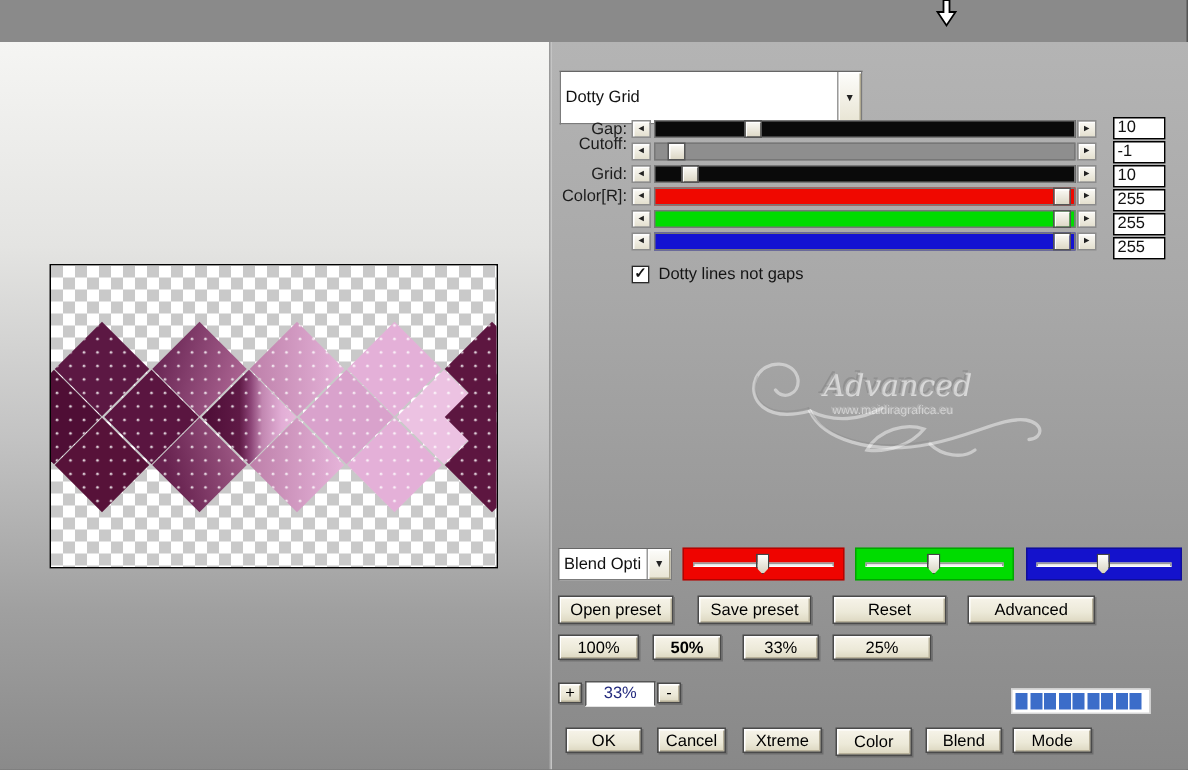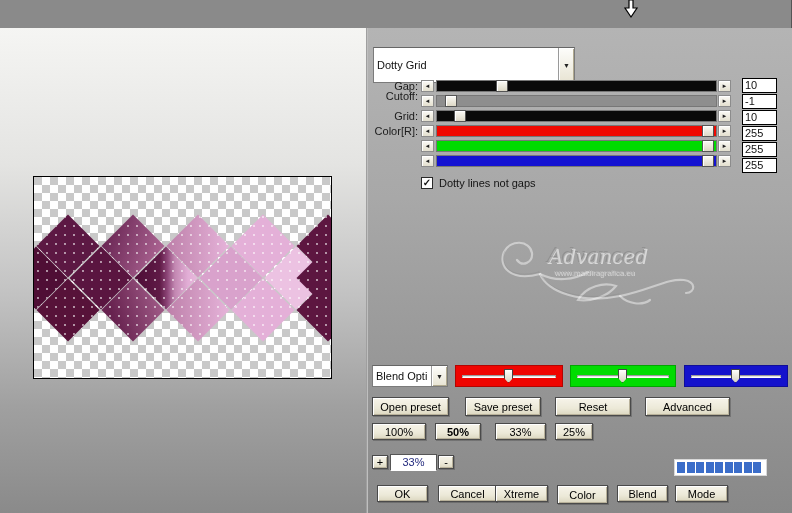--- a/index.html
+++ b/index.html
@@ -233,40 +233,40 @@
   </div>
 
   <div class="btn" style="left:372px; top:397px; width:77px; height:19px;">Open preset</div>
   <div class="btn" style="left:465px; top:397px; width:76px; height:19px;">Save preset</div>
   <div class="btn" style="left:555px; top:397px; width:76px; height:19px;">Reset</div>
   <div class="btn" style="left:645px; top:397px; width:85px; height:19px;">Advanced</div>
 
   <div class="btn" style="left:372px; top:423px; width:54px; height:17px;">100%</div>
   <div class="btn" style="left:435px; top:423px; width:46px; height:17px;font-weight:bold;">50%</div>
   <div class="btn" style="left:495px; top:423px; width:51px; height:17px;">33%</div>
-  <div class="btn" style="left:555px; top:423px; width:38px; height:17px;">25%</div>
+  <div class="btn" style="left:555px; top:423px; width:66px; height:17px;">25%</div>
 
   <div class="btn" style="left:372px; top:455px; width:16px; height:14px;">+</div>
   <div class="stepper-val">33%</div>
   <div class="btn" style="left:438px; top:455px; width:16px; height:14px;">-</div>
 
   <div class="progress">
       <div class="pblock" style="background: rgb(59, 109, 201);"></div>
       <div class="pblock" style="background: rgb(59, 109, 201);"></div>
       <div class="pblock" style="background: rgb(59, 109, 201);"></div>
       <div class="pblock" style="background: rgb(59, 109, 201);"></div>
       <div class="pblock" style="background: rgb(59, 109, 201);"></div>
       <div class="pblock" style="background: rgb(59, 109, 201);"></div>
       <div class="pblock" style="background: rgb(59, 109, 201);"></div>
       <div class="pblock" style="background: rgb(59, 109, 201);"></div>
       <div class="pblock" style="background: rgb(59, 109, 201);"></div>
     </div>
 
   <div class="btn" style="left:377px; top:485px; width:51px; height:17px;">OK</div>
-  <div class="btn" style="left:438px; top:485px; width:59px; height:17px;">Cancel</div>
+  <div class="btn" style="left:438px; top:485px; width:46px; height:17px;">Cancel</div>
   <div class="btn" style="left:495px; top:485px; width:53px; height:17px;">Xtreme</div>
   <div class="btn" style="left:557px; top:485px; width:51px; height:19px;text-align:center;">Color</div>
   <div class="btn" style="left:617px; top:485px; width:51px; height:17px;">Blend</div>
   <div class="btn" style="left:675px; top:485px; width:53px; height:17px;">Mode</div>
 
   <svg class="cursor" width="18" height="20" viewBox="0 0 18 20">
     <path d="M7,0 L11,0 L11,8 L15,8 L9,17 L3,8 L7,8 Z" fill="#ffffff" stroke="#000000" stroke-width="1.2"></path>
   </svg>
 
 </div>

